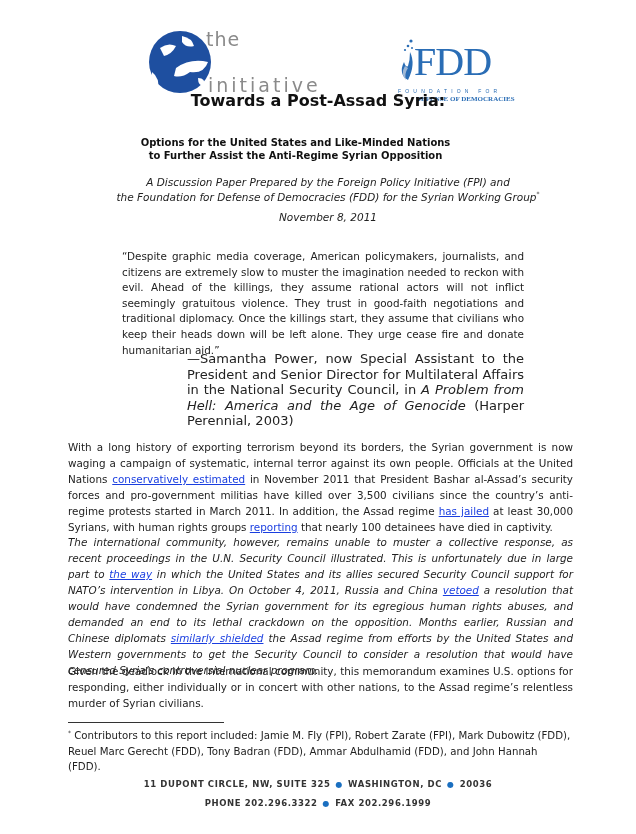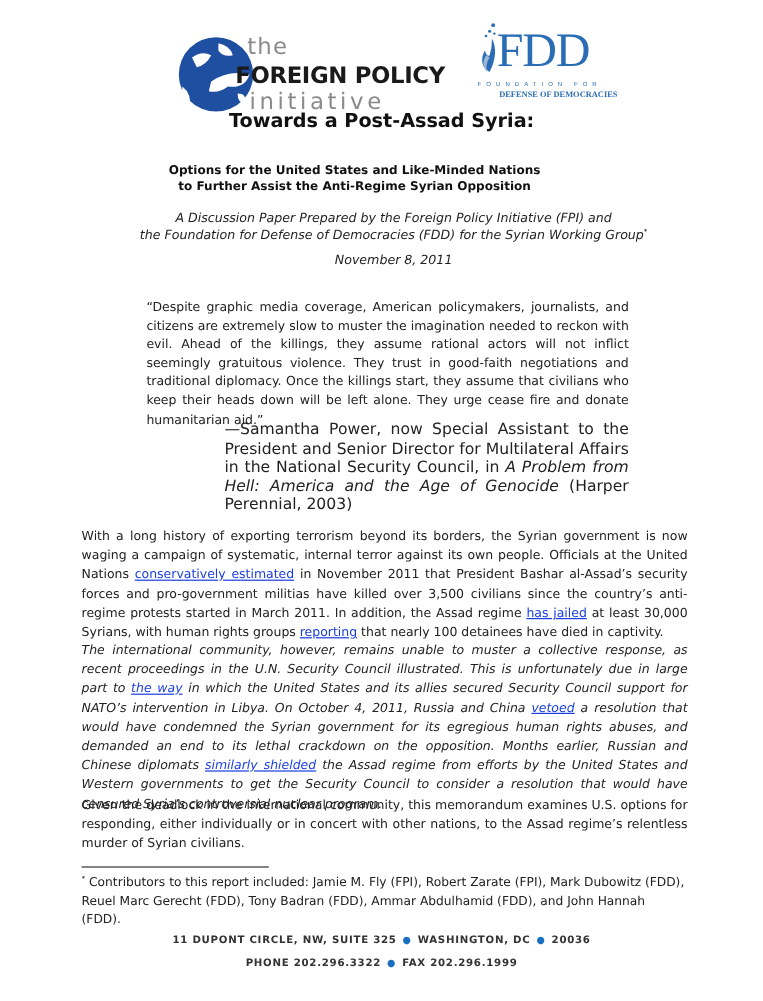--- a/index.html
+++ b/index.html
@@ -5,21 +5,21 @@
     html, body { margin: 0; padding: 0; background: #ffffff; }
     body { width: 636px; height: 834px; position: relative; overflow: hidden;
            font-family: "DejaVu Sans", sans-serif; color: #222; }
     .abs { position: absolute; }
     
     #fpi-logo { left: 146px; top: 26px; width: 215px; height: 72px; }
     #fpi-globe { position: absolute; left: 0; top: 2px; width: 68px; height: 68px; }
     #fpi-the { position: absolute; left: 60px; top: 2px; font-size: 19px; color: #8a8a8a; letter-spacing: 1px; font-family: "DejaVu Sans", sans-serif; }
     #fpi-name { position: absolute; left: 50px; top: 26px; font-size: 19px; font-weight: bold; color: #1a1a1a; letter-spacing: -0.3px; font-family: "DejaVu Sans", sans-serif; white-space: nowrap; }
     #fpi-init { position: absolute; left: 62px; top: 48px; font-size: 19px; color: #8a8a8a; letter-spacing: 3px; font-family: "DejaVu Sans", sans-serif; }
-    #fdd-logo { left: 394px; top: 16px; width: 110px; height: 70px; text-decoration: underline; }
+    #fdd-logo { left: 394px; top: 36px; width: 110px; height: 70px; text-decoration: underline; }
     #fdd-flame { position: absolute; left: 2px; top: 2px; width: 22px; height: 44px; }
     #fdd-letters { position: absolute; left: 20px; top: 4px; font-family: "Liberation Serif", serif; font-size: 40px; color: #2a6db5; line-height: 44px; letter-spacing: -1px; }
     #fdd-found { position: absolute; left: 4px; top: 52px; font-size: 5px; color: #2a6db5; letter-spacing: 4.2px; font-family: "Liberation Sans", sans-serif; white-space: nowrap; }
     #fdd-def { position: absolute; left: 4px; top: 59px; font-size: 7px; font-weight: bold; color: #2a6db5; font-family: "Liberation Serif", serif; white-space: nowrap; padding-left: 18px; }
 
     #title { left: 0; width: 636px; top: 91px; text-align: center; font-size: 16px; font-weight: bold; color: #111; }
     .subtitle { left: 0; width: 591px; text-align: center; font-size: 10px; font-weight: bold; color: #111; }
     #subtitle1 { top: 137px; }
     #subtitle2 { top: 150px; }
     .italic-line { left: 0; width: 560px; text-align: center; font-size: 10.5px; font-style: italic; color: #222; margin-left: 48px; }
@@ -48,21 +48,20 @@
 <div id="fpi-logo" class="abs">
   <svg id="fpi-globe" viewBox="0 0 68 68">
     <circle cx="34" cy="34" r="31" fill="#1e4fa0"></circle>
     <path d="M14 20 Q22 14 30 18 Q26 26 18 28 Z" fill="#ffffff"></path>
     <path d="M36 8 Q46 10 48 18 Q40 20 36 14 Z" fill="#ffffff"></path>
     <path d="M30 40 Q44 30 62 34 Q58 46 44 44 Q36 50 28 48 Z" fill="#ffffff"></path>
     <path d="M6 44 Q14 50 12 62 Q4 56 6 44 Z" fill="#ffffff"></path>
     <path d="M52 50 Q60 50 58 58 Q52 58 52 50 Z" fill="#ffffff"></path>
   </svg>
   <span id="fpi-the">the</span>
-  <span id="fpi-name">FOREIGN POLICY</span>
   <span id="fpi-init">initiative</span>
 </div>
 
 <div id="fdd-logo" class="abs">
   <svg id="fdd-flame" viewBox="0 0 22 44">
     <path d="M14 14 Q20 26 12 42 Q2 36 8 24 Q10 30 12 28 Q14 22 14 14 Z" fill="#2a6db5"></path>
     <path d="M12 30 Q8 36 10 42 Q4 36 9 28 Z" fill="#9fb8d6"></path>
     <circle cx="15" cy="3" r="1.6" fill="#2a6db5"></circle>
     <circle cx="12" cy="8" r="1.3" fill="#2a6db5"></circle>
     <circle cx="9" cy="12" r="1.1" fill="#2a6db5"></circle>

